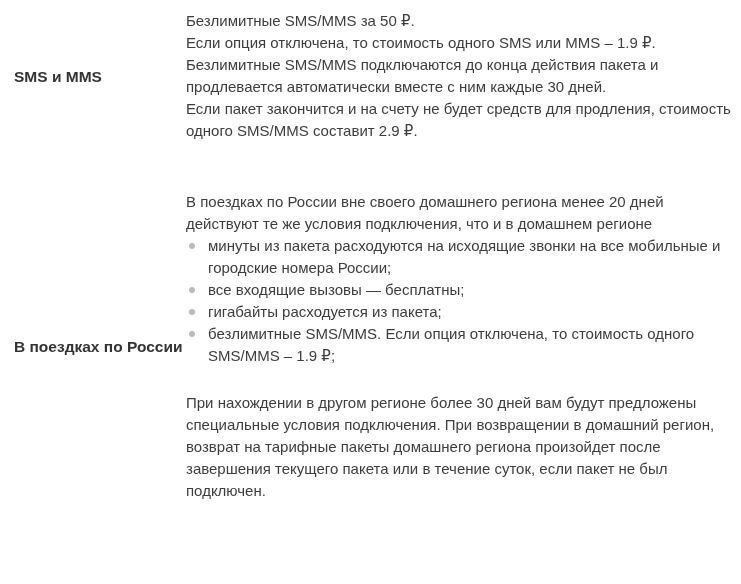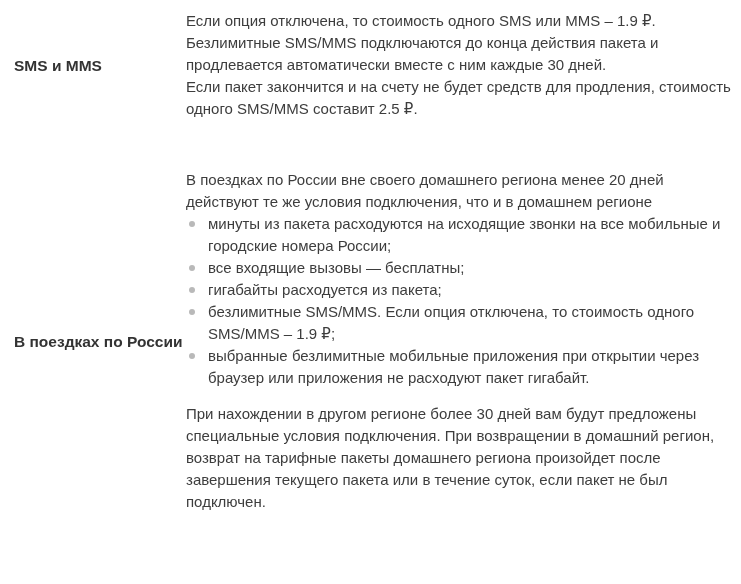--- a/index.html
+++ b/index.html
@@ -35,21 +35,21 @@
     font-size: 15.5px;
     color: var(--label);
     padding-top: 1px;
   }
   .content {
     flex: 1 1 auto;
     max-width: 556px;
   }
   .para { margin: 0; }
   .para + .para, .para.gap { }
-  .bullets + .para { margin-top: 14px; }
+  .bullets + .para { margin-top: 25px; }
   .line { display: block; }
   ul.bullets {
     list-style: none;
     margin: 0;
     padding: 0;
   }
   .bullet-item {
     position: relative;
     padding-left: 22px;
   }
@@ -65,25 +65,26 @@
 </style>
 </head>
 <body>
 
 <div class="doc">
 
   <section class="row">
     <div class="label">SMS и MMS</div>
     <div class="content">
       <p class="para">
+        <span class="line">Безлимитные SMS/MMS за 50 ₽.</span>
         <span class="line">Если опция отключена, то стоимость одного SMS или MMS – 1.9 ₽.</span>
       </p>
       <p class="para">
         <span class="line">Безлимитные SMS/MMS подключаются до конца действия пакета и продлевается автоматически вместе с ним каждые 30 дней.</span>
-        <span class="line">Если пакет закончится и на счету не будет средств для продления, стоимость одного SMS/MMS составит 2.5 ₽.</span>
+        <span class="line">Если пакет закончится и на счету не будет средств для продления, стоимость одного SMS/MMS составит 2.9 ₽.</span>
       </p>
     </div>
   </section>
 
   <section class="row section-gap">
     <div class="label">В поездках по России</div>
     <div class="content">
       <p class="para">
         <span class="line">В поездках по России вне своего домашнего региона менее 20 дней действуют те же условия подключения, что и в домашнем регионе</span>
       </p>
@@ -97,24 +98,20 @@
           <span>все входящие вызовы — бесплатны;</span>
         </li>
         <li class="bullet-item">
           <span class="bullet-dot"></span>
           <span>гигабайты расходуется из пакета;</span>
         </li>
         <li class="bullet-item">
           <span class="bullet-dot"></span>
           <span>безлимитные SMS/MMS. Если опция отключена, то стоимость одного SMS/MMS – 1.9 ₽;</span>
         </li>
-        <li class="bullet-item">
-          <span class="bullet-dot"></span>
-          <span>выбранные безлимитные мобильные приложения при открытии через браузер или приложения не расходуют пакет гигабайт.</span>
-        </li>
       </ul>
       <p class="para gap">
         <span class="line">При нахождении в другом регионе более 30 дней вам будут предложены специальные условия подключения. При возвращении в домашний регион, возврат на тарифные пакеты домашнего региона произойдет после завершения текущего пакета или в течение суток, если пакет не был подключен.</span>
       </p>
     </div>
   </section>
 
 </div>
 
 </body></html>

